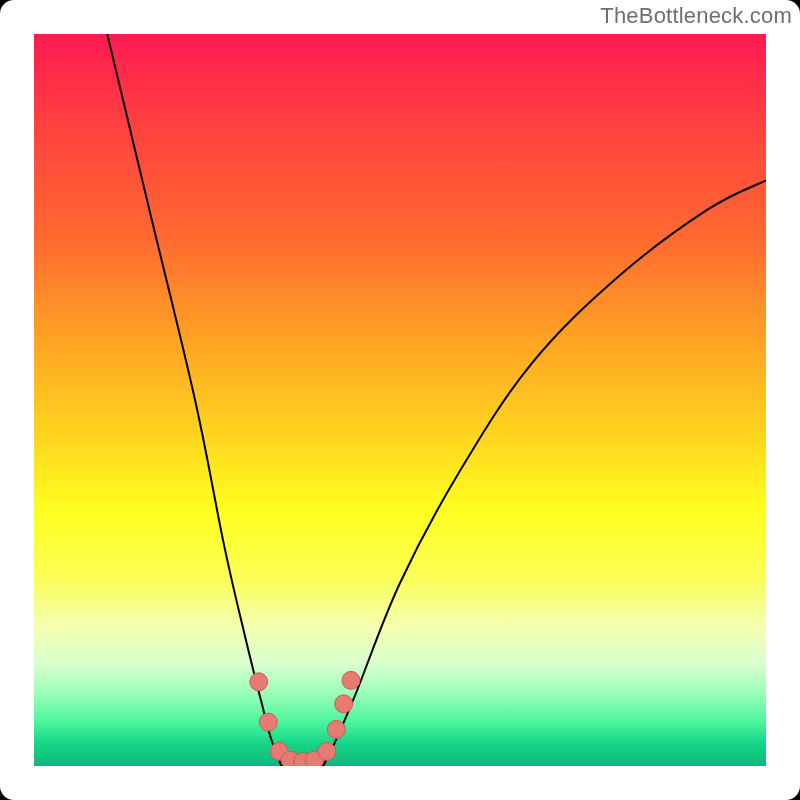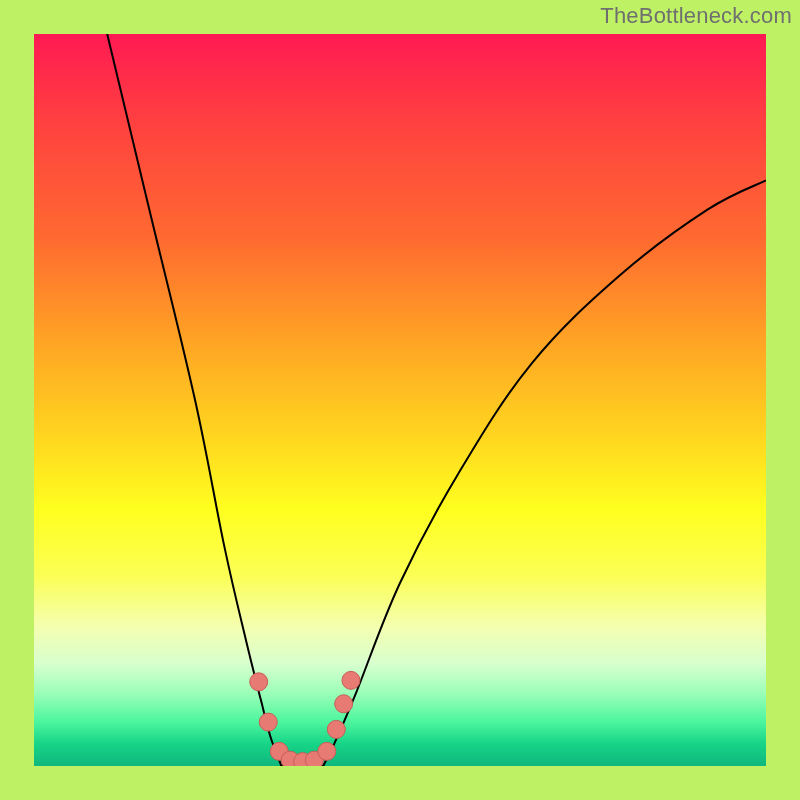--- a/index.html
+++ b/index.html
@@ -7,21 +7,22 @@
     padding: 0;
     width: 800px;
     height: 800px;
     background: #000;
     overflow: hidden;
     font-family: Arial, Helvetica, sans-serif;
   }
   .frame {
     position: absolute;
     inset: 0;
-    background: #bef264;
+    background: #ffffff;
+    border-radius: 14px;
   }
   .plot {
     position: absolute;
     left: 34px;
     top: 34px;
     width: 732px;
     height: 732px;
     background: linear-gradient(
       to bottom,
       #ff1a52 0%,

